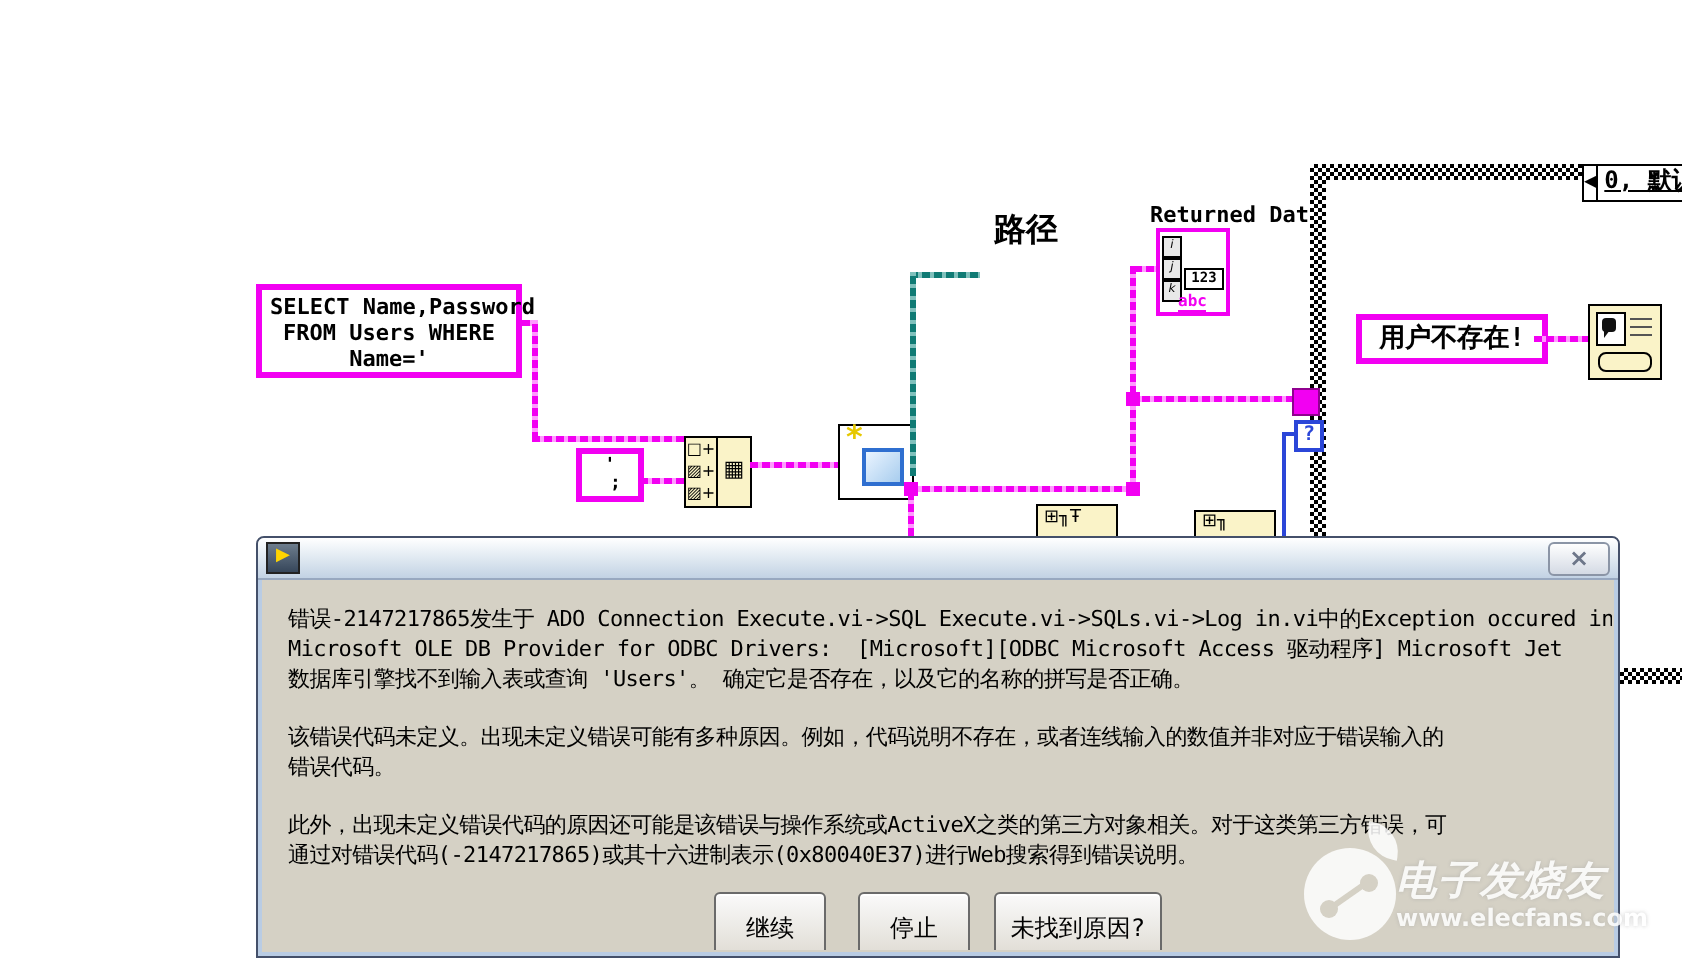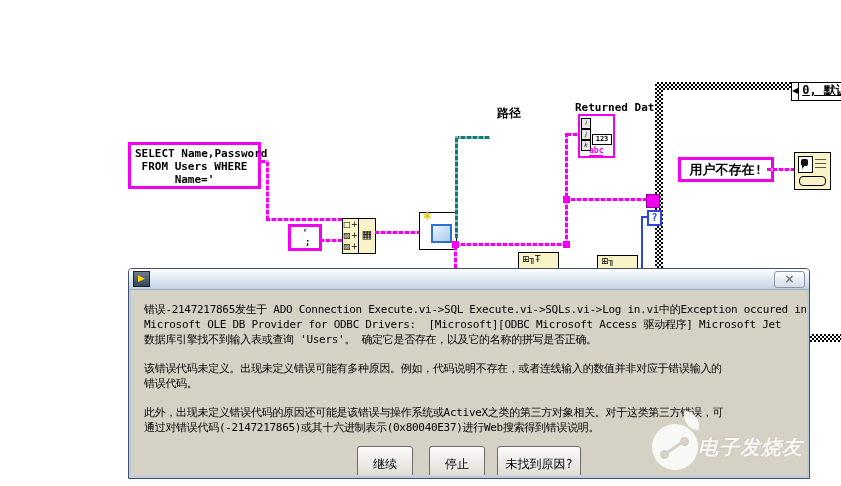--- a/index.html
+++ b/index.html
@@ -88,21 +88,21 @@
     </div>
     <div class="out">▦</div>
   </div>
   <div class="abs wh" style="left:375px;top:231px;width:44px;"></div>
 
   <div class="abs" style="left:419px;top:212px;width:36px;height:36px;background:#fff;border:1px solid #000;">
     <div class="abs" style="left:11px;top:11px;width:17px;height:15px;border:2px solid #2f6fd0;background:linear-gradient(135deg,#eaf4ff,#a8cdee);"></div>
     <div class="abs" style="left:3px;top:-2px;color:#e6c800;font:bold 16px/16px 'DejaVu Sans',sans-serif;">*</div>
   </div>
 
-  <div class="abs cjk-label" style="left:497px;top:105px;font-size:12px;">路径</div>
+  <div class="abs cjk-label" style="left:497px;top:105px;font-size:16px;">路径</div>
 
   <div class="abs twh" style="left:455px;top:136px;width:35px;"></div>
   <div class="abs twv" style="left:455px;top:136px;height:102px;"></div>
 
   <div class="abs lv-label" style="left:575px;top:101px;">Returned Date</div>
   <div class="abs rd-icon" style="left:578px;top:114px;width:33px;height:40px;">
     <div class="tinybox" style="left:1px;top:2px;width:8px;height:9px;">i</div>
     <div class="tinybox" style="left:1px;top:13px;width:8px;height:9px;">j</div>
     <div class="tinybox" style="left:1px;top:24px;width:8px;height:9px;">k</div>
     <div class="tinybox" style="left:12px;top:2px;width:18px;height:9px;font:bold 7px/9px 'DejaVu Sans Mono',monospace;background:#fff;margin-top:16px;">123</div>
@@ -169,16 +169,17 @@
 
   <div class="abs wm" style="left:652px;top:424px;">
     <div class="wm-logo">
       <div class="wm-leaf"></div>
       <div class="wm-hole" style="left:8px;top:26px;"></div>
       <div class="wm-hole" style="left:28px;top:13px;"></div>
       <div class="wm-trace"></div>
     </div>
     <div class="wm-text">
       <div class="wm-title">电子发烧友</div>
+      <div class="wm-url">www.elecfans.com</div>
     </div>
   </div>
 
 </div>
 
 </body></html>

